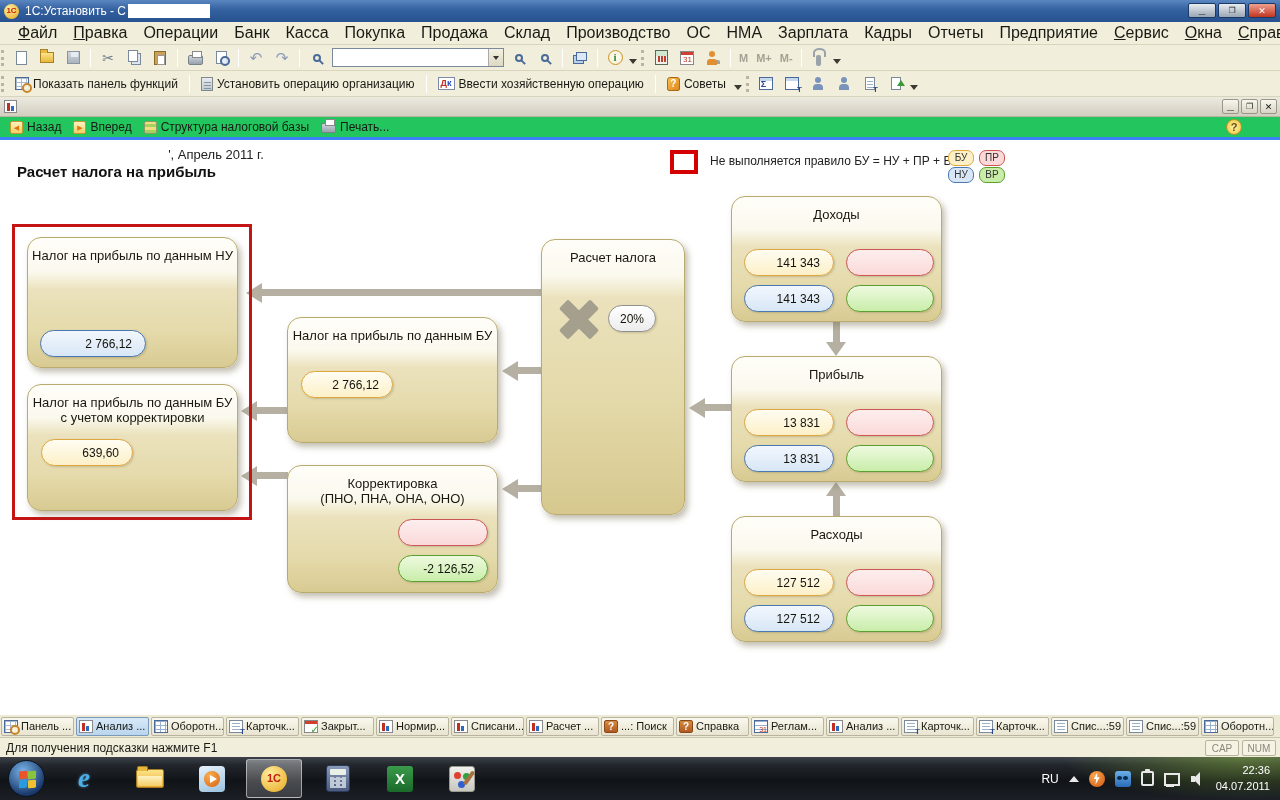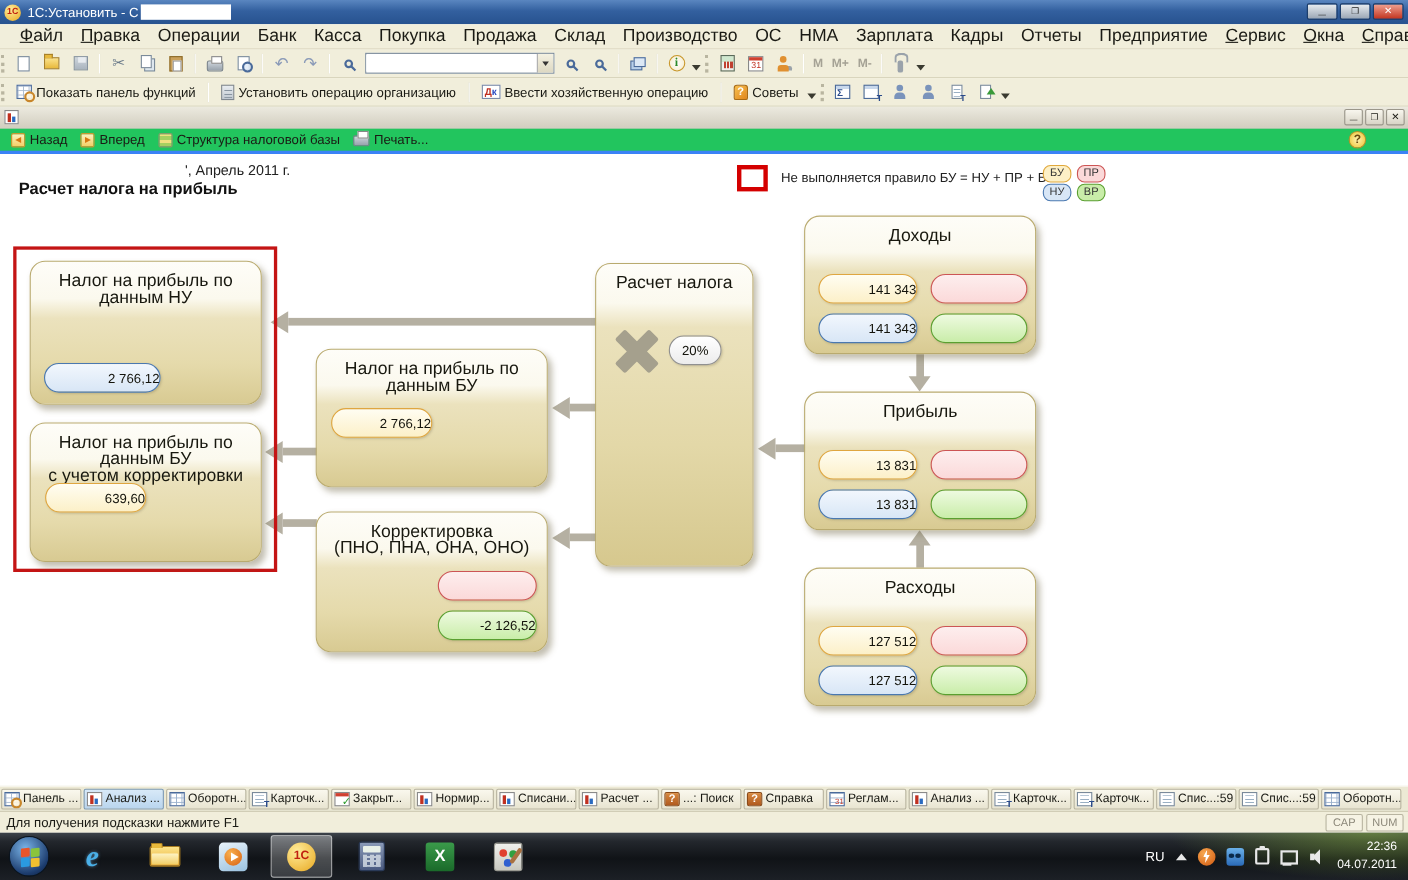--- a/index.html
+++ b/index.html
@@ -171,23 +171,23 @@
     text-align:center; line-height:13px; color:#333; }
   .badge-bu { background:#fdf0c6; border:1px solid #e0a83c; }
   .badge-pr { background:#fbd9d9; border:1px solid #cc5555; }
   .badge-nu { background:#d8e6f6; border:1px solid #4a78b0; }
   .badge-vr { background:#c9eda9; border:1px solid #5a9f30; }
 
   .fc-box { position:absolute; border:1px solid #b9aa6e; border-radius:14px;
     background:linear-gradient(180deg,#fefdf8 0%,#fbf9ee 26%,#ebe2bd 40%,#e5daab 72%,#d8ca92 100%);
     box-shadow:3px 4px 6px rgba(120,110,80,.45); }
   .fc-tall { background:linear-gradient(180deg,#fefdf8 0%,#fbf9ee 13%,#ebe2bd 21%,#e3d8a8 60%,#d6c88e 100%); }
-  .fc-title { padding-top:10px; text-align:center; font-size:16px; line-height:15px; color:#18180f; }
+  .fc-title { padding-top:10px; text-align:center; font-size:13px; line-height:15px; color:#18180f; }
   .pill { position:absolute; height:27px; border-radius:14px; font-size:12px; display:flex;
-    align-items:center; justify-content:flex-end; padding-right:0; color:#14140c;
+    align-items:center; justify-content:flex-end; padding-right:13px; color:#14140c;
     box-shadow:1px 1px 2px rgba(120,110,80,.3); }
   .pill-bu { background:linear-gradient(#fffdf2,#fcf0c8); border:1px solid #dfa640; }
   .pill-nu { background:linear-gradient(#f2f7fd,#d8e6f6); border:1px solid #4a78b0; }
   .pill-pr { background:linear-gradient(#fdeeee,#fbd9d9); border:1px solid #cc5555; }
   .pill-vr { background:linear-gradient(#eefae0,#c9eda9); border:1px solid #5a9f30; }
   .pill-rate { background:linear-gradient(#ffffff,#ececec); border:1px solid #909090; justify-content:center; padding-right:0; }
 
   .x-icon { position:absolute; width:46px; height:46px; }
   .x-icon::before,.x-icon::after { content:""; position:absolute; left:1px; top:17px; width:44px; height:13px;
     background:#a5a08d; border-radius:2px; }

